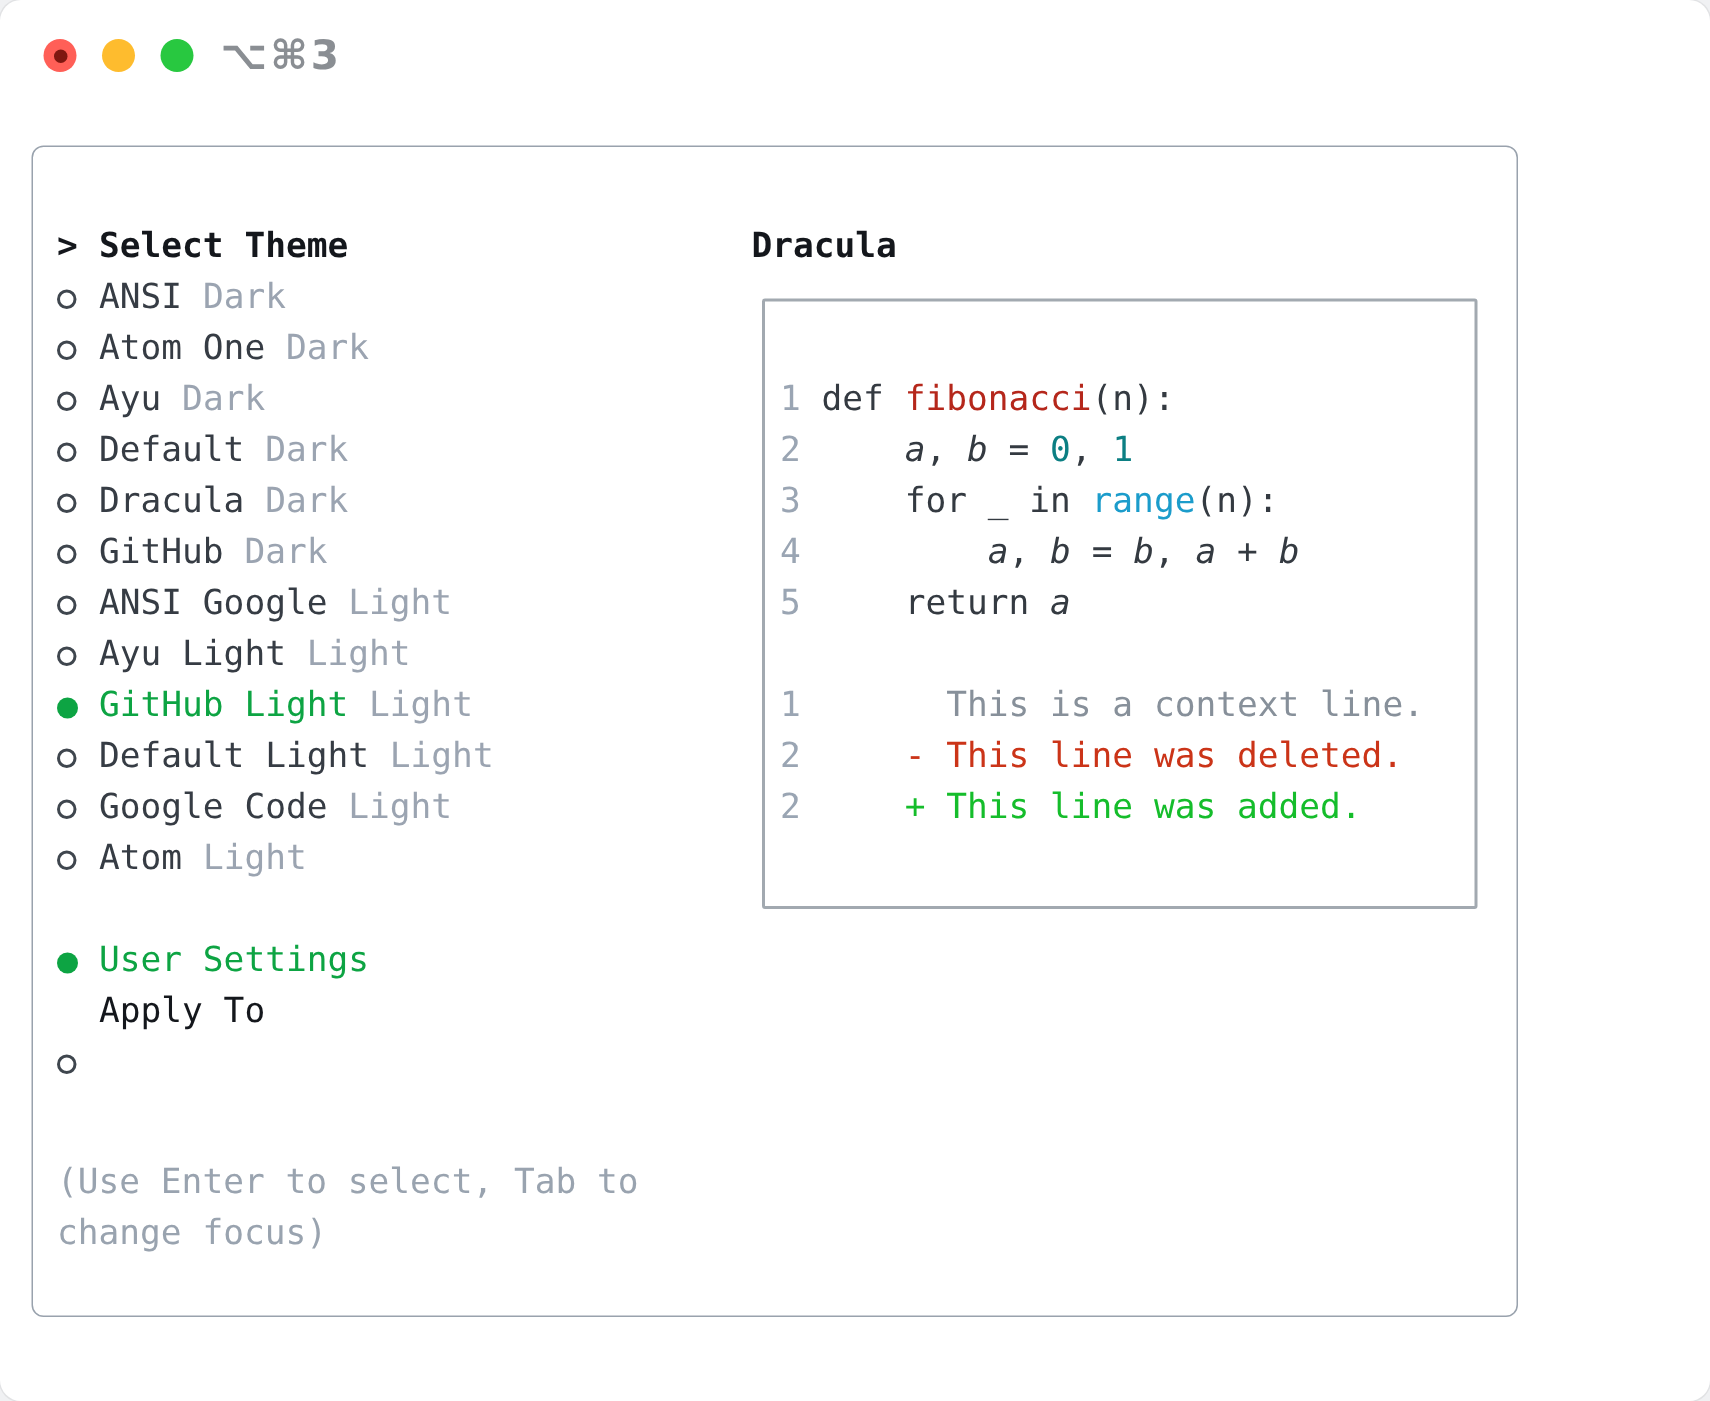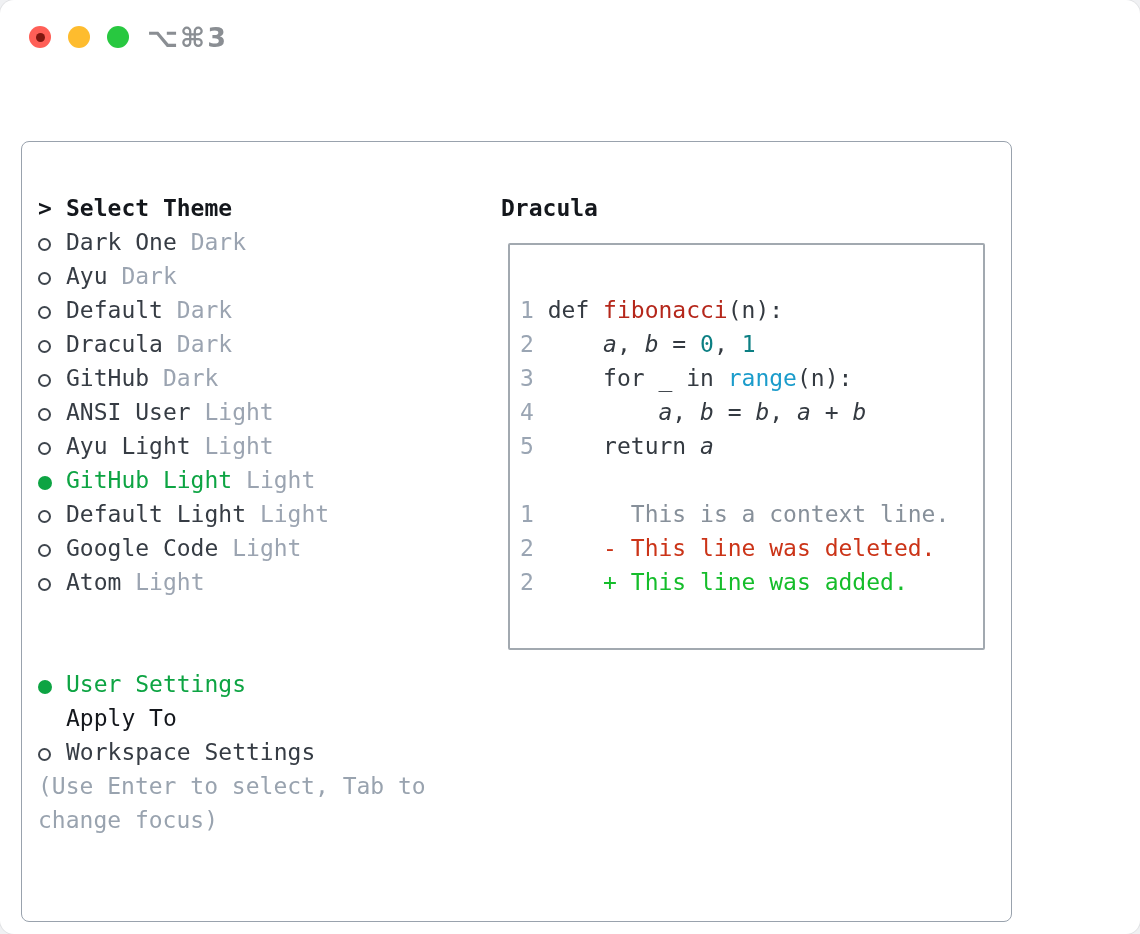--- a/index.html
+++ b/index.html
@@ -26,39 +26,39 @@
   .tl .dot{width:9px;height:9px;border-radius:50%;background:var(--light-red-dot);}
   .win-title{
     position:absolute;left:147px;top:22px;
     font-family:"DejaVu Sans","Liberation Sans",sans-serif;
     font-size:27px;font-weight:700;letter-spacing:2px;color:var(--title-gray);
   }
   
   .panel{
     position:absolute;left:21px;top:97px;width:991px;height:781px;
     border:1.5px solid var(--panel-border);border-radius:8px;
-    box-sizing:border-box;background:#fff;margin-top:44px;
+    box-sizing:border-box;background:#fff;
   }
   .row{height:34px;font-size:23px;line-height:34px;}
   .cell{display:inline-block;width:28px;}
   .circle{
     display:inline-block;width:13px;height:13px;box-sizing:border-box;
     border:2px solid var(--radio-ring);border-radius:50%;vertical-align:-1px;
   }
   .circle.filled{width:14px;height:14px;border:none;background:var(--accent-green);vertical-align:-1.5px;}
   .prompt{font-weight:bold;color:var(--text-black);}
   .hdr{font-weight:bold;color:var(--text-black);}
   .name{color:var(--text-dark);}
   .name.selected{color:var(--accent-green);}
   .tag{color:var(--tag-gray);}
   #theme-list{position:absolute;left:16px;top:49px;}
   #apply-to{position:absolute;left:16px;top:525px;}
   #apply-to .hdr2{color:var(--text-black);}
   #hint{
-    position:absolute;left:16px;top:627px;width:420px;
+    position:absolute;left:16px;top:673px;width:420px;
     font-size:23px;line-height:34px;color:var(--hint);
   }
   
   #preview-header{position:absolute;left:479px;top:49px;}
   #preview-box{
     position:absolute;left:486px;top:101px;width:477px;height:407px;
     border:2px solid var(--box-border);border-radius:2px;box-sizing:border-box;
     background:#fff;overflow:hidden;
   }
   #preview-code{margin:0;padding:48px 0 0 10px;font-size:23px;}
@@ -87,40 +87,41 @@
     <span class="win-title">⌥⌘3</span>
   </div>
 
   <div class="panel">
 
     <div id="theme-list">
       <div class="row">
         <span class="cell prompt">&gt;</span><span class="hdr">Select Theme</span>
       </div>
 
-        <div class="row"><span class="cell"><span class="circle"></span></span><span class="name">Dark One</span> <span class="tag">Dark</span></div>
+    <div class="row"><span class="cell"><span class="circle"></span></span><span class="name">ANSI</span> <span class="tag">Dark</span></div>
+        <div class="row"><span class="cell"><span class="circle"></span></span><span class="name">Atom One</span> <span class="tag">Dark</span></div>
         <div class="row"><span class="cell"><span class="circle"></span></span><span class="name">Ayu</span> <span class="tag">Dark</span></div>
         <div class="row"><span class="cell"><span class="circle"></span></span><span class="name">Default</span> <span class="tag">Dark</span></div>
         <div class="row"><span class="cell"><span class="circle"></span></span><span class="name">Dracula</span> <span class="tag">Dark</span></div>
         <div class="row"><span class="cell"><span class="circle"></span></span><span class="name">GitHub</span> <span class="tag">Dark</span></div>
-        <div class="row"><span class="cell"><span class="circle"></span></span><span class="name">ANSI User</span> <span class="tag">Light</span></div>
+        <div class="row"><span class="cell"><span class="circle"></span></span><span class="name">ANSI Google</span> <span class="tag">Light</span></div>
         <div class="row"><span class="cell"><span class="circle"></span></span><span class="name">Ayu Light</span> <span class="tag">Light</span></div>
         <div class="row"><span class="cell"><span class="circle filled"></span></span><span class="name selected">GitHub Light</span> <span class="tag">Light</span></div>
         <div class="row"><span class="cell"><span class="circle"></span></span><span class="name">Default Light</span> <span class="tag">Light</span></div>
         <div class="row"><span class="cell"><span class="circle"></span></span><span class="name">Google Code</span> <span class="tag">Light</span></div>
         <div class="row"><span class="cell"><span class="circle"></span></span><span class="name">Atom</span> <span class="tag">Light</span></div>
       </div>
 
     <div id="apply-to">
       <div class="row"><span class="cell"><span class="circle filled"></span></span><span class="name selected">User Settings</span></div>
 
     <div class="row">
         <span class="cell"></span><span class="hdr2">Apply To</span>
       </div>
-        <div class="row"><span class="cell"><span class="circle"></span></span><span class="name">Workspace Settings</span></div>
+        <div class="row"><span class="cell"><span class="circle"></span></span></div>
       </div>
 
     <div id="hint">(Use Enter to select, Tab to change focus)</div>
 
     <div id="preview-header" class="row">
       <span class="hdr">Dracula</span>
     </div>
 
     <div id="preview-box">
       <pre id="preview-code"><div class="codeline"><span class="c-ln">1 </span><span class="c-code">def </span><span class="c-func">fibonacci</span><span class="c-code">(n):</span></div><div class="codeline"><span class="c-ln">2 </span><span class="c-code">    </span><span class="c-var">a</span><span class="c-code">, </span><span class="c-var">b</span><span class="c-code"> = </span><span class="c-num">0</span><span class="c-code">, </span><span class="c-num">1</span></div><div class="codeline"><span class="c-ln">3 </span><span class="c-code">    for _ in </span><span class="c-builtin">range</span><span class="c-code">(n):</span></div><div class="codeline"><span class="c-ln">4 </span><span class="c-code">        </span><span class="c-var">a</span><span class="c-code">, </span><span class="c-var">b</span><span class="c-code"> = </span><span class="c-var">b</span><span class="c-code">, </span><span class="c-var">a</span><span class="c-code"> + </span><span class="c-var">b</span></div><div class="codeline"><span class="c-ln">5 </span><span class="c-code">    return </span><span class="c-var">a</span></div><div class="codeline">&nbsp;</div><div class="codeline"><span class="c-ln">1 </span><span class="c-context">      </span><span class="c-context">This is a context line.</span></div><div class="codeline"><span class="c-ln">2 </span><span class="c-code">    </span><span class="c-deleted">- This line was deleted.</span></div><div class="codeline"><span class="c-ln">2 </span><span class="c-code">    </span><span class="c-added">+ This line was added.</span></div></pre>

